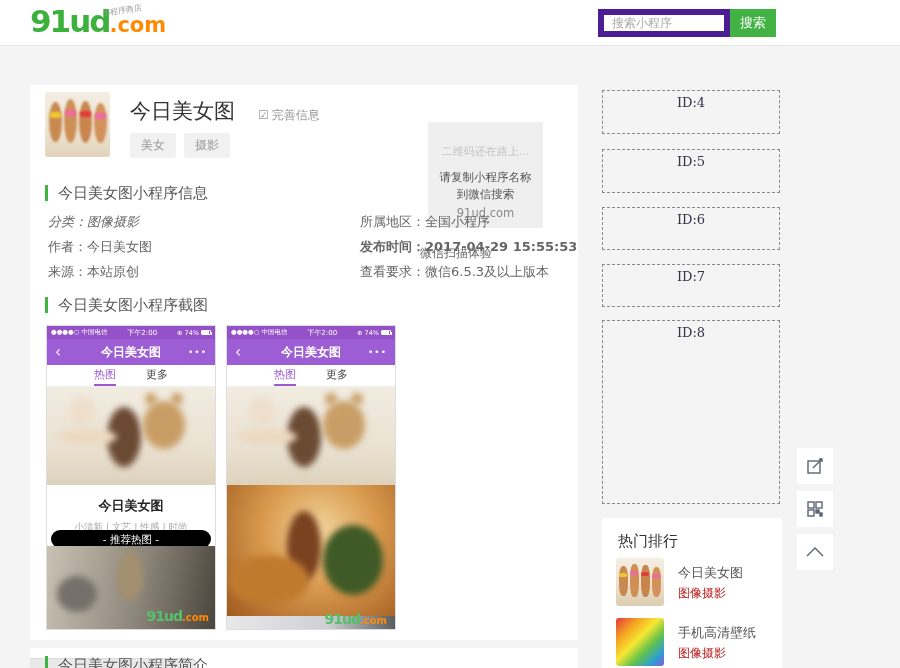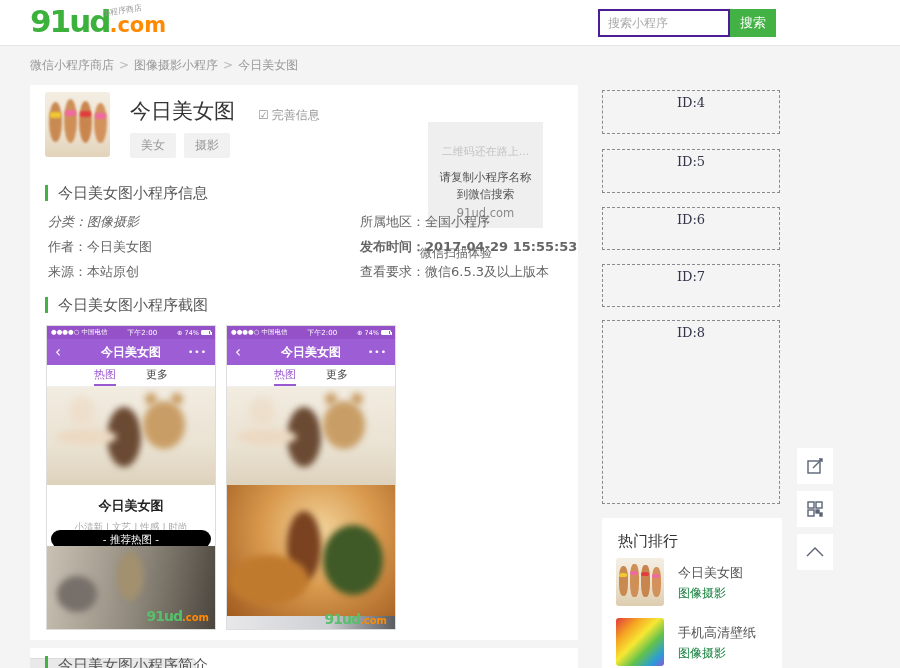--- a/index.html
+++ b/index.html
@@ -11,21 +11,21 @@
   .header { position:absolute; left:0; top:0; width:900px; height:46px; background:#fff; border-bottom:1px solid #e6e6e6; }
   .logo { position:absolute; left:30px; top:3px; cursor:pointer; }
   .logo-main { font-size:31px; font-weight:800; color:#3cb23c; letter-spacing:-2px; }
   .logo-suffix { font-size:21px; font-weight:800; color:#ff8a00; }
   .logo-script { position:absolute; left:72px; top:2px; font-size:8px; color:#999; transform:rotate(-8deg); white-space:nowrap; }
   .nav { position:absolute; left:183px; top:0; height:46px; display:flex; align-items:center; gap:26px; }
   .nav-item { font-size:14px; color:#333; position:relative; height:46px; line-height:46px; cursor:pointer; }
   .nav-item.active { color:#43b244; }
   .nav-item.active::after { content:""; position:absolute; left:0; right:0; bottom:6px; height:2px; background:#43b244; }
   .search-box { position:absolute; left:598px; top:9px; display:flex; }
-  .search-input { width:132px; height:28px; border:2px solid #4c1d95; padding:0 8px; font-size:12px; color:#333; outline:none; }
+  .search-input { width:132px; height:28px; border:6px solid #4c1d95; padding:0 8px; font-size:12px; color:#333; outline:none; }
   .search-input::placeholder { color:#aaa; }
   .search-btn { width:46px; height:28px; background:#43b244; color:#fff; border:none; font-size:13px; cursor:pointer; }
 
   
   .breadcrumb { position:absolute; left:30px; top:57px; font-size:12px; color:#999; }
   .breadcrumb span { cursor:pointer; }
   .bc-sep { margin:0 5px; color:#bbb; cursor:default; }
 
   
   .main-card { position:absolute; left:30px; top:85px; width:548px; height:555px; background:#fff; }
@@ -91,21 +91,21 @@
   .ad-slot { position:absolute; left:602px; width:178px; border:1px dashed #8a8a8a; text-align:center;
     font-family:"DejaVu Serif","Liberation Serif",serif; font-size:13px; color:#333349; padding-top:4px; cursor:pointer; }
   .hot-card { position:absolute; left:602px; top:518px; width:180px; height:150px; background:#fff; }
   .hot-title { position:absolute; left:16px; top:14px; font-size:15px; color:#333; }
   .hot-item { position:absolute; left:14px; width:156px; height:48px; cursor:pointer; }
   .hot-thumb { position:absolute; left:0; top:0; width:48px; height:48px; border-radius:3px; overflow:hidden; }
   .thumb-girls { background:linear-gradient(180deg,#f4eee3 0%,#eadfc9 60%,#ddcdb0 100%); position:relative; }
   .thumb-girls i { position:absolute; display:block; border-radius:40%; filter:blur(0.5px); }
   .thumb-pencils { background:linear-gradient(135deg,#e23a3a 0%,#f5a623 25%,#f7e733 45%,#63c24b 65%,#2b9cd8 85%,#8a5ad1 100%); }
   .hot-name { position:absolute; left:62px; top:6px; font-size:13px; color:#555; }
-  .hot-cat { position:absolute; left:62px; top:27px; font-size:12px; color:#15803d; }
+  .hot-cat { position:absolute; left:62px; top:27px; font-size:12px; color:#b91c1c; }
 
   
   .float-btn { position:absolute; left:797px; width:36px; height:36px; background:#fff; display:flex; align-items:center; justify-content:center; cursor:pointer; }
   .float-btn svg { stroke:#5a6475; fill:none; stroke-width:1.4; }
 </style>
 </head>
 <body>
 
 <div class="stage">
 
@@ -113,23 +113,20 @@
     <div class="logo">
       <span class="logo-main">91ud</span><span class="logo-suffix">.com</span>
       <span class="logo-script">小程序商店</span>
     </div>
     <div class="search-box">
       <input class="search-input" type="text" placeholder="搜索小程序" style="">
       <button class="search-btn">搜索</button>
     </div>
   </div>
 
-  <div class="breadcrumb">
-    <span>微信小程序商店</span><span class="bc-sep">&gt;</span><span>图像摄影小程序</span><span class="bc-sep">&gt;</span><span>今日美女图</span>
-  </div>
 
   <div class="main-card">
 
     <div class="app-thumb">
       <i style="left:4px;top:10px;width:13px;height:40px;background:#c98a52;"></i>
       <i style="left:19px;top:7px;width:13px;height:44px;background:#cf9058;"></i>
       <i style="left:34px;top:9px;width:13px;height:42px;background:#c9854e;"></i>
       <i style="left:49px;top:11px;width:13px;height:40px;background:#d3925c;"></i>
       <i style="left:5px;top:20px;width:11px;height:6px;background:#f0c932;border-radius:2px;"></i>
       <i style="left:20px;top:18px;width:11px;height:6px;background:#ef6aa0;border-radius:2px;"></i>

